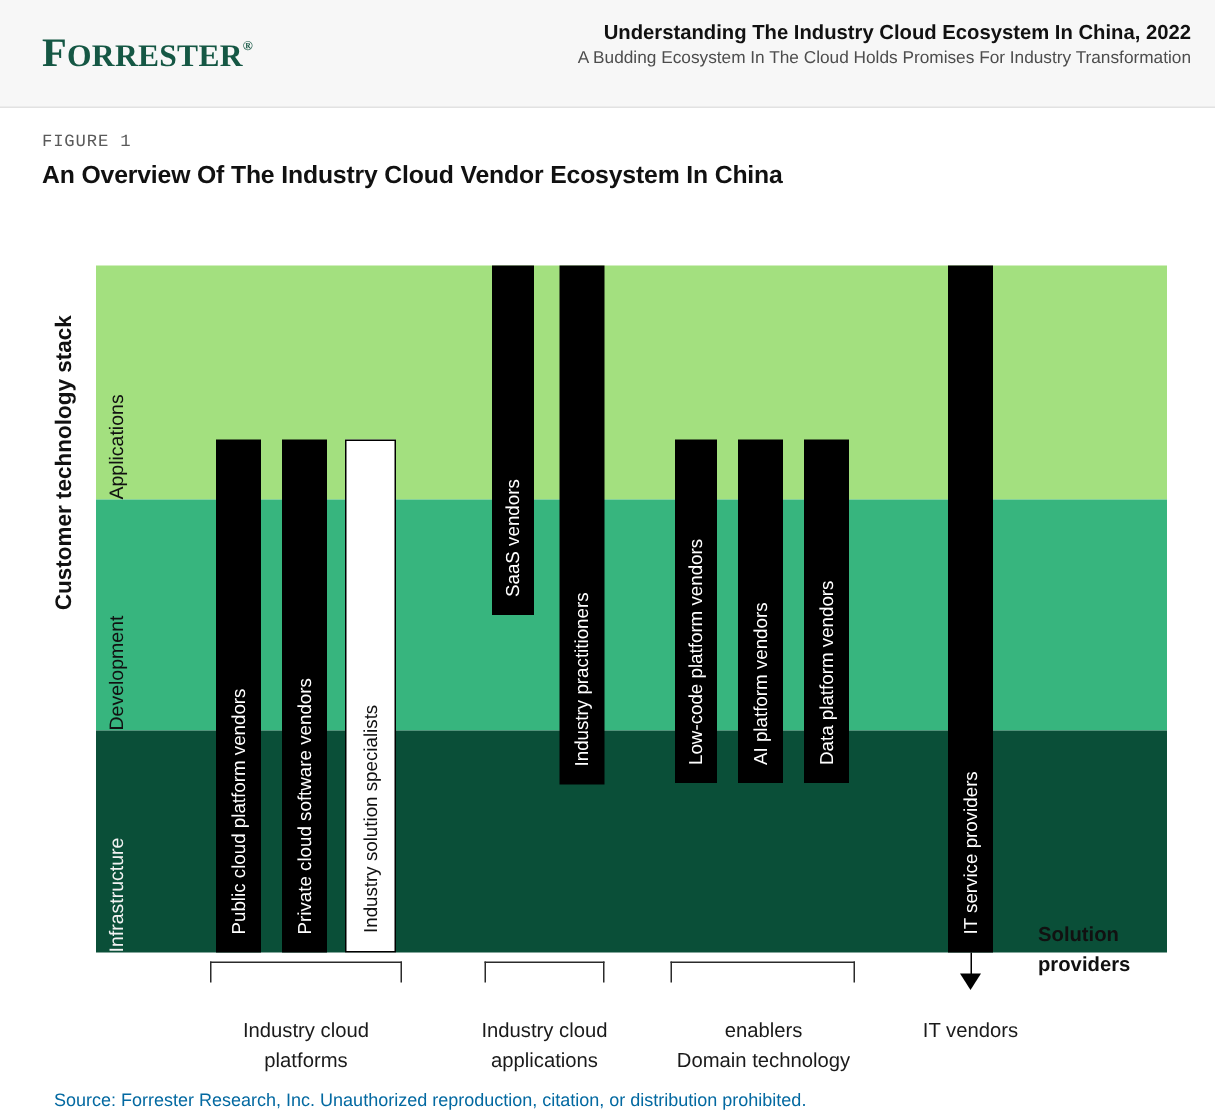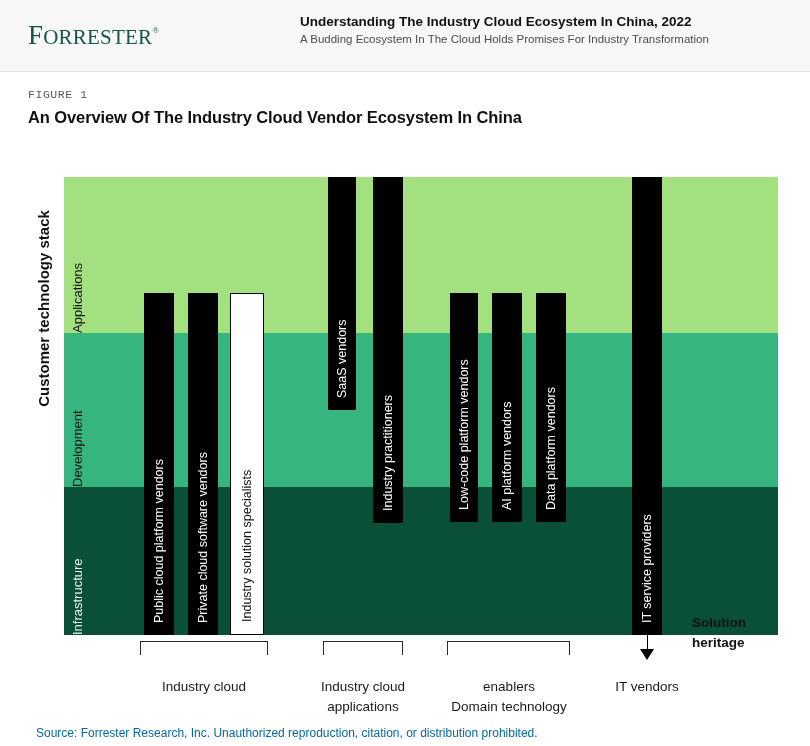--- a/index.html
+++ b/index.html
@@ -22,33 +22,33 @@
     left: 0; top: 0;
     width: 810px; height: 71px;
     background: #f7f7f7;
     border-bottom: 1px solid #e2e2e2;
   }
   #logo {
     position: absolute;
     left: 28px; top: 20px;
     font-family: "Liberation Serif", serif;
     font-size: 27px;
-    font-weight: 400;
+    font-weight: 700;
     color: #155744;
     letter-spacing: 0.2px;
     white-space: nowrap;
   }
   #logo .cap { font-size: 27px; }
   #logo .sm  { font-size: 21px; }
   #logo .reg { font-size: 9px; vertical-align: 11px; }
   #header-titles {
     position: absolute;
     left: 300px; top: 12px;
     width: 494px;
-    text-align: left;
+    text-align: right;
   }
   #header-title {
     font-size: 13.5px;
     font-weight: 700;
     color: #111111;
     line-height: 19px;
     white-space: nowrap;
   }
   #header-subtitle {
     font-size: 11.5px;
@@ -253,32 +253,33 @@
 
   <div id="it-arrow-shaft"></div>
   <div id="it-arrow-head"></div>
 
   <div class="bracket" style="left:140px; width:128px;"></div>
   <div class="bracket" style="left:323px; width:80px;"></div>
   <div class="bracket" style="left:447px; width:123px;"></div>
 
   <div class="group-label" style="left:126px; width:156px;">
     <div>Industry cloud</div>
+    <div>platforms</div>
   </div>
   <div class="group-label" style="left:285px; width:156px;">
     <div>Industry cloud</div>
     <div>applications</div>
   </div>
   <div class="group-label" style="left:430px; width:158px;">
     <div>enablers</div>
     <div>Domain technology</div>
   </div>
   <div class="group-label" style="left:604px; width:86px;">
     <div>IT vendors</div>
   </div>
 
   <div id="axis-title-solution">
     <div>Solution</div>
-    <div>heritage</div>
+    <div>providers</div>
   </div>
 </div>
 
 <div id="source">Source: Forrester Research, Inc. Unauthorized reproduction, citation, or distribution prohibited.</div>
 
 </body></html>

